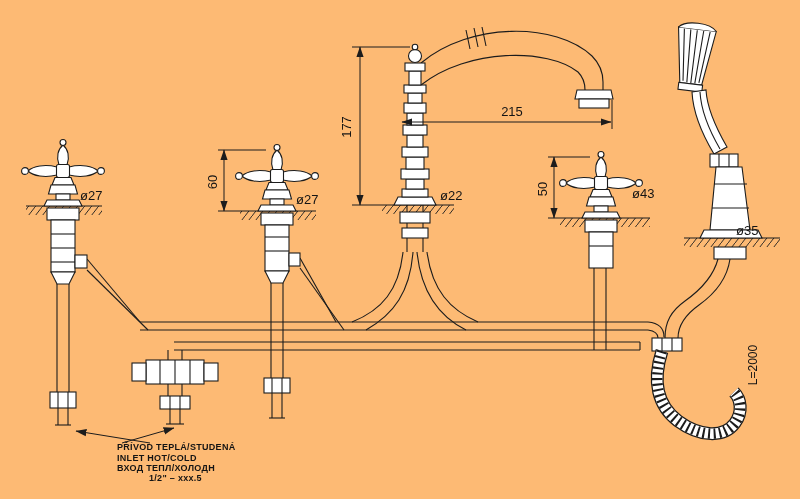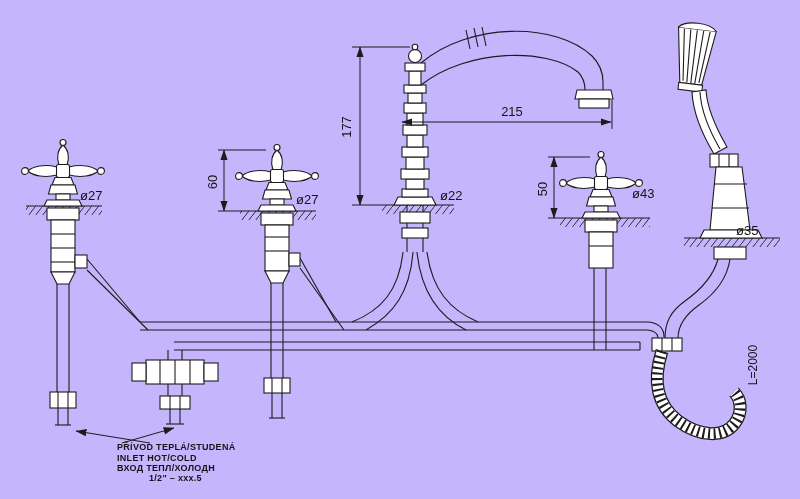--- a/index.html
+++ b/index.html
@@ -1,16 +1,16 @@
 <!DOCTYPE html>
 <html><head>
 <meta charset="utf-8">
 <style>
   html,body{margin:0;padding:0;background:#fff;}
-  .stage{position:relative;width:800px;height:499px;background:#c4b5fd;overflow:hidden;
+  .stage{position:relative;width:800px;height:499px;background:#fdba74;overflow:hidden;
          font-family:"Liberation Sans",sans-serif;}
   svg{display:block}
   .dimtext{font-size:13px;fill:#141414;font-family:"Liberation Sans",sans-serif;}
   .smalltext{font-size:12px;fill:#141414;font-family:"Liberation Sans",sans-serif;}
   .notetext{font-size:9px;font-weight:bold;fill:#141414;letter-spacing:.3px;
             font-family:"Liberation Sans",sans-serif;}
 </style>
 </head>
 <body>
 

